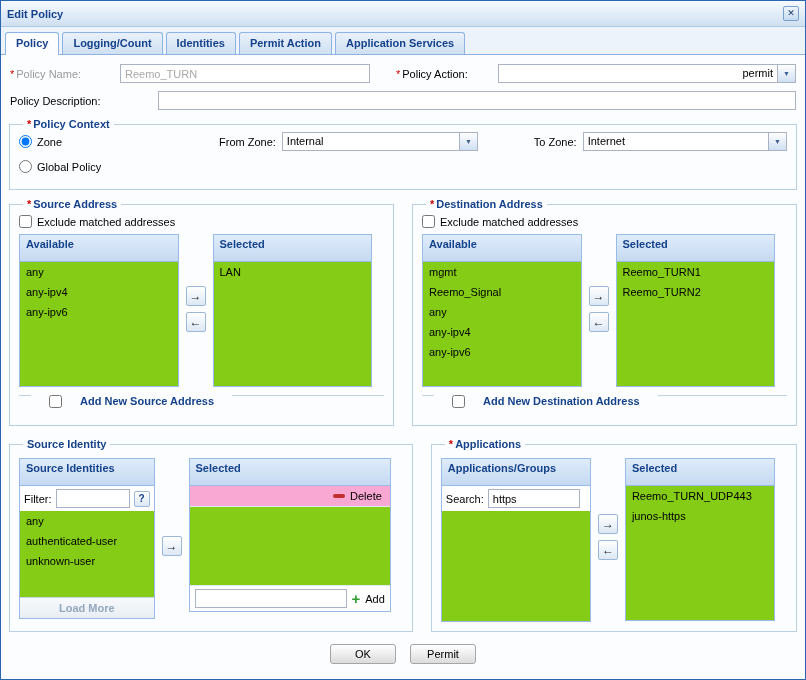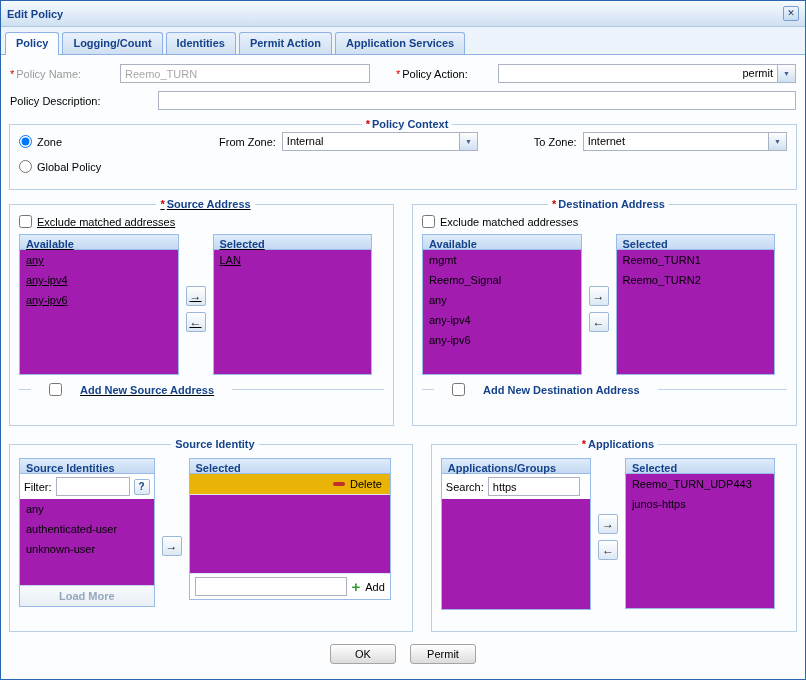--- a/index.html
+++ b/index.html
@@ -75,64 +75,64 @@
     background: linear-gradient(#fefefe, #cfe0f2);
     color: #40618f; font-size: 7px;
     display:flex; align-items:center; justify-content:center;
     cursor:pointer;
   }
   fieldset {
     border: 1px solid #b9cfe4;
     padding: 2px 9px 8px;
     margin: 0;
   }
-  legend { padding: 0 4px; margin-left: 4px; color:#15428b; font-weight:bold;text-align:center; }
+  legend { padding: 0 4px; margin-left: 4px; color:#15428b; font-weight:bold; }
   .two-col { display:flex; gap:18px; margin: 8px 8px 0; }
   .two-col fieldset { flex:1; }
   
   .transfer { display:flex; align-items:flex-start; padding-right: 12px; }
   .panel { border:1px solid #99bbe8; background:#fff; flex:1; display:flex; flex-direction:column; }
   .panel-header {
     background: linear-gradient(#dfecfb, #c5d9f1);
     border-bottom: 1px solid #99bbe8;
     color:#15428b; font-weight:bold;
-    padding: 3px 6px; height: 15px;
-  }
-  .panel-body { background:#a21caf; overflow:hidden; }
+    padding: 3px 6px; height: 27px;
+  }
+  .panel-body { background:#84cc16; overflow:hidden; }
   .list-item { padding: 4px 6px; cursor: pointer; }
   .arrows { width: 34px; display:flex; flex-direction:column; align-items:center; gap:6px; flex:0 0 34px; }
   .arrow-btn {
     width: 20px; height: 20px;
     border:1px solid #9cb8d8; border-radius:2px;
     background: linear-gradient(#ffffff, #dce8f4);
     text-align:center; line-height:18px; font-size:12px; color:#222;
     cursor:pointer;
   }
   .cb-row { display:flex; align-items:center; gap:5px; margin:3px 0 6px; }
-  .addnew-row { display:flex; align-items:center; gap:18px; margin-top:8px; }
+  .addnew-row { display:flex; gap:18px; margin-top:8px; }
   .hline { border-top:1px solid #bdd2e6; height:0; }
   .addnew-label { color:#15428b; font-weight:bold; white-space:nowrap; }
   
   .filter-row { display:flex; align-items:center; gap:4px; padding:3px 4px; background:#fff; }
   .help-btn {
     width:16px; height:16px; flex:0 0 16px;
     border:1px solid #9cb8d8; border-radius:2px;
     background: linear-gradient(#ffffff,#dce8f4);
     color:#15428b; font-weight:bold; font-size:10px;
     text-align:center; line-height:14px; cursor:pointer;
   }
   .panel-footer {
     border-top:1px solid #c5d5e8;
     background: linear-gradient(#f7fafc,#e8eef5);
     color:#94a7bd; font-weight:bold; text-align:center;
     padding: 4px 0; cursor:pointer;
   }
   .toolbar-row {
     display:flex; justify-content:flex-end; align-items:center; gap:5px;
-    padding:4px 8px; background:#eab308; border-bottom:1px solid #e0eaf4;
+    padding:4px 8px; background:#f9a8d4; border-bottom:1px solid #e0eaf4;
     cursor:pointer;
   }
   .minus-icon { width:12px; height:4px; background:#c22f2f; border-radius:2px; display:inline-block; }
   .addrow { display:flex; align-items:center; gap:5px; padding:3px 5px; border-top:1px solid #e0eaf4; }
   .plus-icon { color:#2f9e2f; font-weight:bold; font-size:15px; line-height:13px; cursor:pointer; }
   input[type=checkbox], input[type=radio] { width:13px; height:13px; margin:0; }
   
   .footer { display:flex; justify-content:center; gap:14px; margin-top:12px; }
   .btn {
     min-width: 66px; padding: 3px 16px;
@@ -195,21 +195,21 @@
     </div>
     <div class="row" style="margin-top:9px;">
       <span class="cb-row" style="margin:0;">
         <input type="radio" name="ctx" style="">
         <span>Global Policy</span>
       </span>
     </div>
   </fieldset>
 
   <div class="two-col">
-    <fieldset style="height:228px;text-decoration:underline;">
+    <fieldset style="height:228px;">
       <legend><span class="ast">*</span><span>Source Address</span></legend>
       <label class="cb-row">
         <input type="checkbox" style="">
         <span>Exclude matched addresses</span>
       </label>
       <div class="transfer">
         <div class="panel">
           <div class="panel-header">Available</div>
           <div class="panel-body" style="height:124px;">
 

